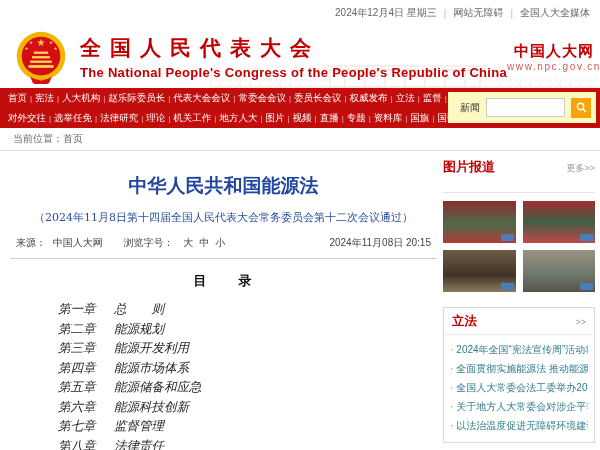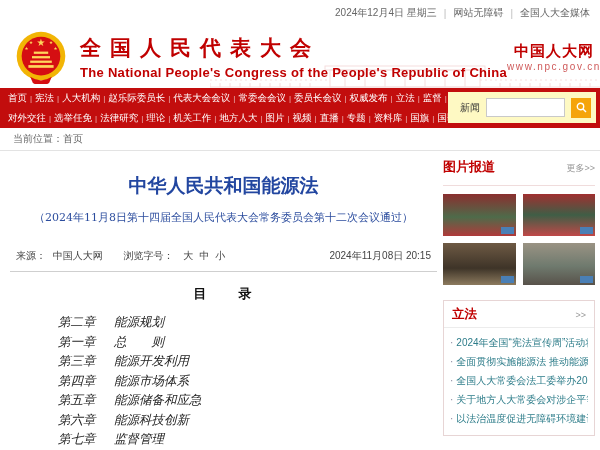--- a/index.html
+++ b/index.html
@@ -46,34 +46,34 @@
     font-size:10px; color:#666; border-bottom:1px solid #e3e3e3; }
   .breadcrumb a { color:#666; text-decoration:none; }
   
   .main { display:flex; padding:0 5px 0 10px; }
   .content { width:432px; padding-top:10px; }
   .article-title { text-align:center; color:#2246a0; font-size:19px; font-weight:bold;
     font-family:"DejaVu Serif", serif; margin-top:12px; }
   .article-subtitle { text-align:center; color:#2c4d9e; font-size:11px;
     font-family:"DejaVu Serif", serif; margin-top:11px; }
   .meta-row { display:flex; align-items:center; font-size:10px; color:#444;
-    margin-top:24px; padding:0 6px 8px 6px; border-bottom:1px solid #cfcfcf; }
+    margin-top:11px; padding:0 6px 8px 6px; border-bottom:1px solid #cfcfcf; }
   .meta-left span { margin-right:4px; }
   .size-opt { margin:0 3px; cursor:pointer; color:#444; text-decoration:none; }
   .meta-right { margin-left:auto; color:#444; }
   .toc { margin-top:13px; }
   .toc-title { text-align:center; font-weight:bold; font-size:13px; color:#111;
     font-family:Liberation Mono, monospace; letter-spacing:2px; }
   .toc-list { margin-top:9px; padding-left:48px; }
   .toc-row { display:flex; font-family:"DejaVu Serif", serif; font-style:italic;
     font-size:12.5px; color:#222; line-height:19.5px; }
   .toc-num { width:56px; flex:0 0 auto; }
   
   .sidebar { width:152px; margin-left:6px; padding-top:7px; }
-  .photo-header { display:flex; align-items:baseline; border-bottom:1px solid #f0dcdc; padding-bottom:9px; }
+  .photo-header { display:flex; align-items:baseline; border-bottom:1px solid #f0dcdc; padding-bottom:16px; }
   .side-title { color:#c00000; font-weight:bold; font-size:13px; }
   .more { margin-left:auto; font-size:9px; color:#999; text-decoration:none; cursor:pointer; }
   .photo-grid { display:grid; grid-template-columns:1fr 1fr; gap:7px; margin-top:8px; }
   .photo { height:42px; position:relative; cursor:pointer; }
   .photo:nth-child(1) { background:linear-gradient(180deg,#8a2f2f 0%,#4e6b4a 55%,#b03a3a 100%); }
   .photo:nth-child(2) { background:linear-gradient(180deg,#a03030 0%,#3f5e46 50%,#c04848 100%); }
   .photo:nth-child(3) { background:linear-gradient(180deg,#6e5a44 0%,#3e3428 60%,#8c7a5e 100%); }
   .photo:nth-child(4) { background:linear-gradient(180deg,#9a9384 0%,#6f7a6e 55%,#58524a 100%); }
   .photo .badge { position:absolute; right:2px; bottom:2px; width:13px; height:7px; background:#4a7fb5; }
   .side-box { border:1px solid #e7d5d5; margin-top:15px; background:#fff; }
@@ -230,26 +230,26 @@
         <span style="margin-left:14px;">浏览字号：</span>
         <span><a class="size-opt">大</a><a class="size-opt">中</a><a class="size-opt">小</a></span>
       </div>
       <div class="meta-right">2024年11月08日 20:15</div>
     </div>
 
     <div class="toc">
       <div class="toc-title">目　　录</div>
       <div class="toc-list">
           <div class="toc-row">
+            <span class="toc-num">第一章</span>
+            <span class="toc-name">总　　则</span>
+          </div>
+          <div class="toc-row">
             <span class="toc-num">第二章</span>
             <span class="toc-name">能源规划</span>
-          </div>
-          <div class="toc-row">
-            <span class="toc-num">第一章</span>
-            <span class="toc-name">总　　则</span>
           </div>
           <div class="toc-row">
             <span class="toc-num">第三章</span>
             <span class="toc-name">能源开发利用</span>
           </div>
           <div class="toc-row">
             <span class="toc-num">第四章</span>
             <span class="toc-name">能源市场体系</span>
           </div>
           <div class="toc-row">

